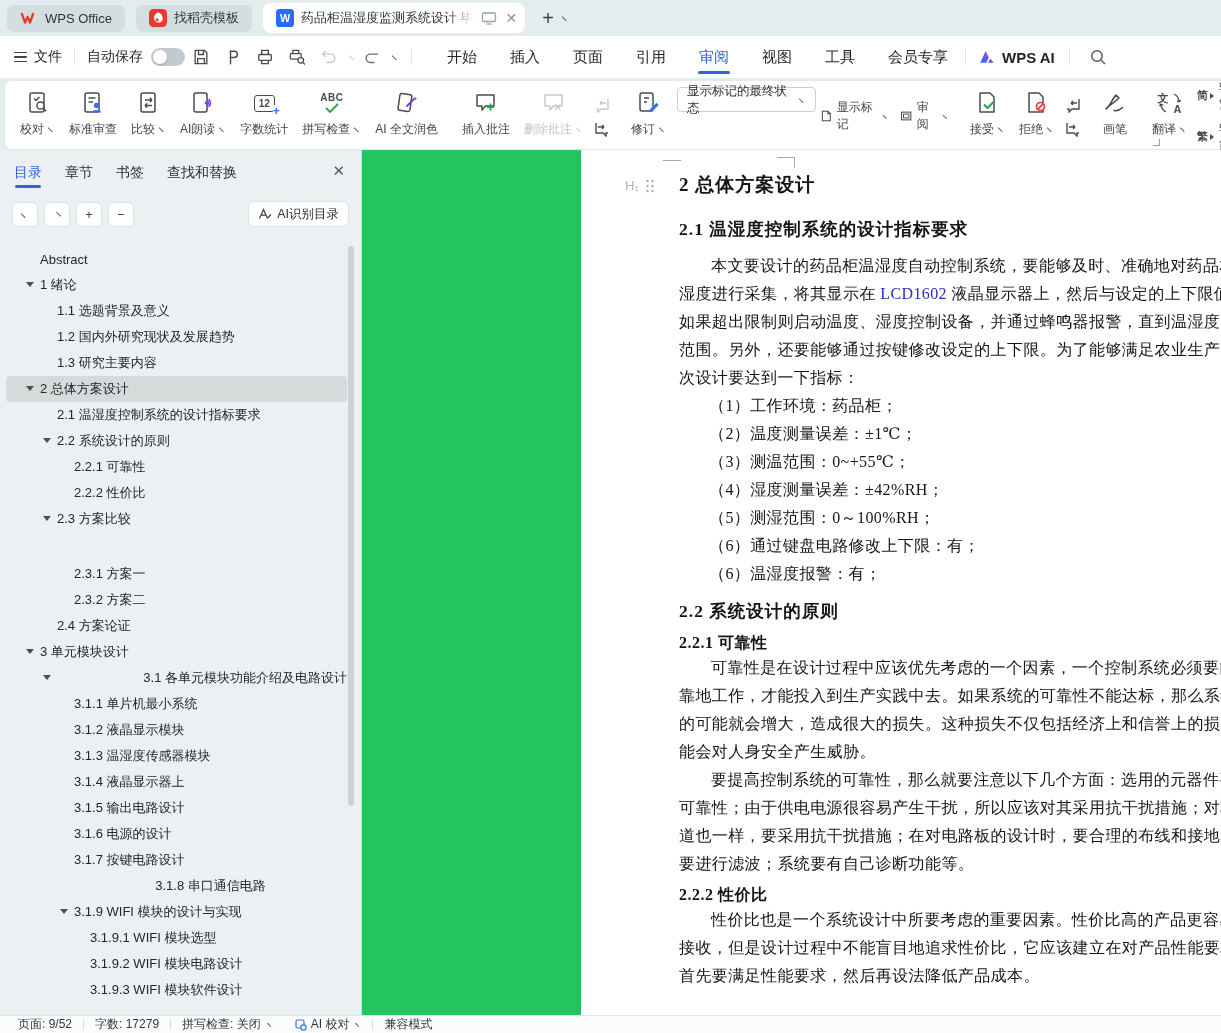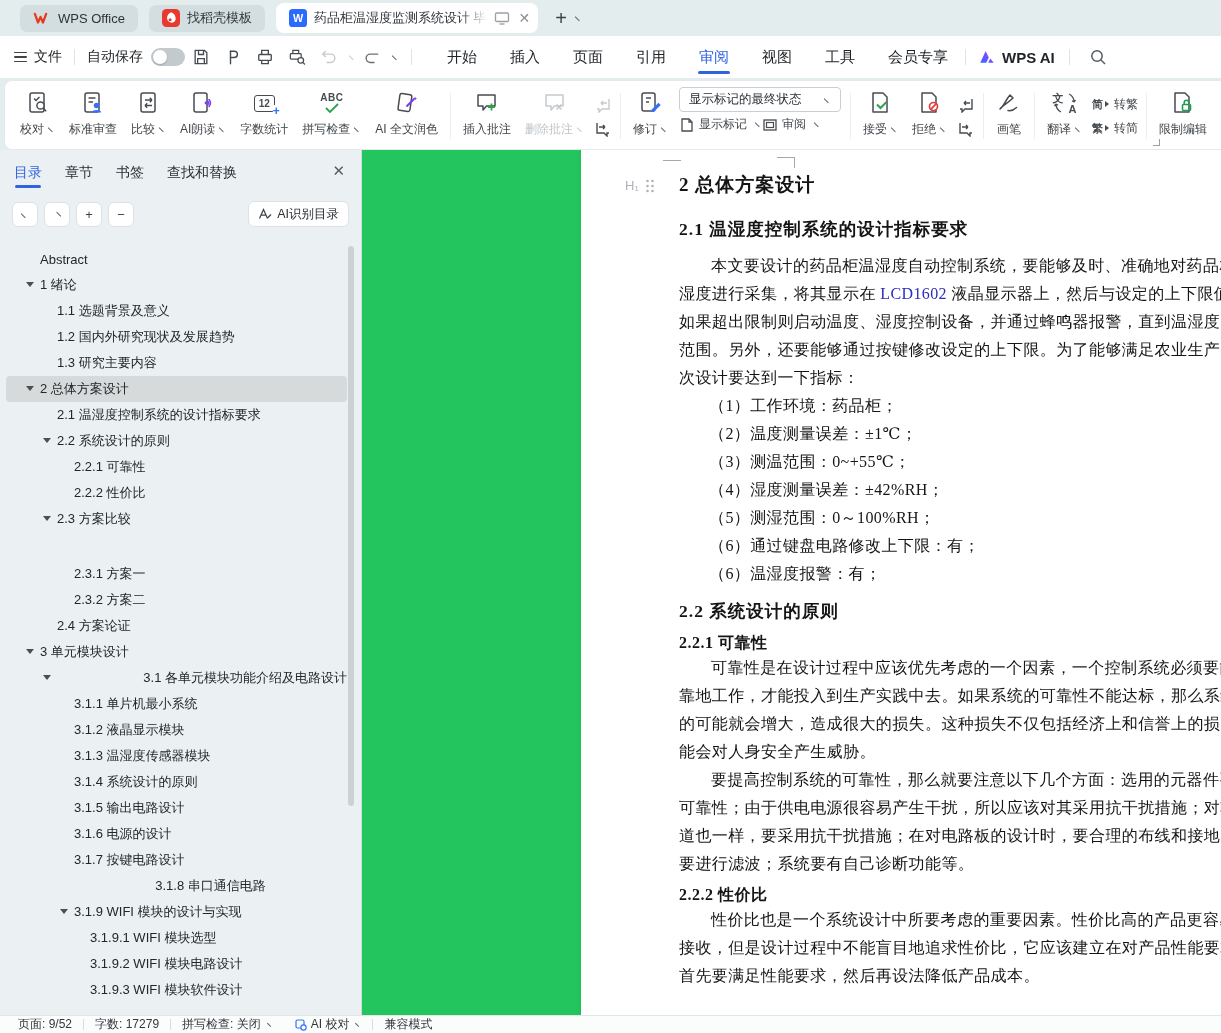--- a/index.html
+++ b/index.html
@@ -1,21 +1,21 @@
 <!DOCTYPE html>
 <html><head>
 <meta charset="utf-8">
 <style>
   *{margin:0;padding:0;box-sizing:border-box}
   html,body{width:1221px;height:1033px;overflow:hidden}
   body{font-family:"Liberation Sans","DejaVu Sans",sans-serif;color:#23262a}
   .stage{position:relative;width:1221px;height:1033px;background:#e4edee;overflow:hidden}
 
   
-  .tabbar{position:absolute;left:0;top:0;right:0;height:36px;display:flex;align-items:center;background:#e4edee;padding-left:20px}
+  .tabbar{position:absolute;left:0;top:0;right:0;height:36px;display:flex;align-items:center;background:#e4edee;padding-left:7px}
   .tab{height:27px;border-radius:7px;background:#d3dee0;display:flex;align-items:center;padding:0 13px;font-size:13px;color:#2e3338;gap:7px;margin-right:11px}
   .tab.active{background:#fff;height:30px;border-radius:8px;padding-right:8px}
   .tab-title{max-width:178px;overflow:hidden;white-space:nowrap;position:relative}
   .tab-fade{position:absolute;right:0;top:0;bottom:0;width:26px;background:linear-gradient(90deg,rgba(255,255,255,0),#fff)}
   .tab-x{color:#8a9094;font-size:14px;margin-left:2px}
   .newtab{font-size:20px;color:#3c4248;margin:0 4px 0 6px;line-height:1}
   .i16{width:16px;height:16px}.i18{width:18px;height:18px}.i20{width:20px;height:20px}.i26{width:26px;height:26px}
   .chev{display:inline-block;width:6px;height:6px;border-right:1.4px solid #5d6periodic368;border-bottom:1.4px solid #5f6368;transform:rotate(45deg);margin:-3px 0 0 5px}
   .chev{border-color:#5f6368}
 
@@ -36,23 +36,23 @@
 
   
   .ribbon{position:absolute;left:4px;top:80px;width:1260px;height:70px;background:#fff;border:1px solid #e6e9ea;border-radius:8px;display:flex;align-items:stretch;padding:4px 2px 2px 8px}
   .rbtn{display:flex;flex-direction:column;align-items:center;justify-content:flex-start;padding:2px 7px;border-radius:6px}
   .ric{height:32px;display:flex;align-items:center;justify-content:center}
   .rlb{font-size:12px;color:#41464b;margin-top:2px;white-space:nowrap;display:flex;align-items:center}
   .rbtn.dis .rlb{color:#c0c5c8}
   .vsep{width:1px;background:#eceeef;margin:8px 5px}
   .rcol{display:flex;flex-direction:column;justify-content:center;gap:6px;padding:0 3px}
   .sbtn{display:flex;align-items:center;justify-content:center}
-  .rev-col{display:flex;flex-direction:column;padding:2px 4px;gap:4px}
+  .rev-col{display:flex;flex-direction:row;padding:2px 4px;gap:4px}
   .dropdown{width:162px;height:25px;border:1px solid #c9cfd4;border-radius:4px;display:flex;align-items:center;justify-content:space-between;padding:0 9px;font-size:12.5px;color:#2b2f33}
-  .ddrow{display:flex;align-items:center;font-size:12px;color:#41464b}
+  .ddrow{display:flex;align-items:center;gap:12px;font-size:12px;color:#41464b}
   .ddrow .mini{display:flex;align-items:center;gap:4px}
   .wc-icon{position:relative;width:21px;height:17px;border:1.6px solid #474c51;border-radius:3px;display:flex;align-items:center;justify-content:center;font:bold 10px "Liberation Sans",sans-serif;color:#474c51}
   .wc-plus{position:absolute;right:-6px;bottom:-6px;color:#3370ff;font-weight:bold;font-size:12px;background:#fff;line-height:1}
   .abc-wrap{display:flex;flex-direction:column;align-items:center;line-height:1}
   .abc-txt{font:bold 10px "Liberation Sans",sans-serif;color:#474c51;letter-spacing:.5px}
   .tr-icon{position:relative;width:24px;height:24px}
   .tr-cn{position:absolute;left:0;top:0;font:bold 11px sans-serif;color:#474c51}
   .tr-a{position:absolute;right:0;bottom:0;font:bold 11px sans-serif;color:#474c51}
   .cv-icon{display:flex;align-items:center;gap:2px;font:bold 11px sans-serif;color:#474c51}
   .mini-arr{width:0;height:0;border-top:3px solid transparent;border-bottom:3px solid transparent;border-left:4px solid #474c51;display:inline-block}
@@ -559,21 +559,21 @@
         <div class="toc-row" style="padding-left: 68px;">
           <span>3.1.1 单片机最小系统</span>
         </div>
         <div class="toc-row" style="padding-left: 68px;">
           <span>3.1.2 液晶显示模块</span>
         </div>
         <div class="toc-row" style="padding-left: 68px;">
           <span>3.1.3 温湿度传感器模块</span>
         </div>
         <div class="toc-row" style="padding-left: 68px;">
-          <span>3.1.4  系统设计的原则</span>
+          <span>3.1.4  液晶显示器上</span>
         </div>
         <div class="toc-row" style="padding-left: 68px;">
           <span>3.1.5 输出电路设计</span>
         </div>
         <div class="toc-row" style="padding-left: 68px;">
           <span>3.1.6 电源的设计</span>
         </div>
         <div class="toc-row" style="padding-left: 68px;">
           <span>3.1.7  按键电路设计</span>
         </div>

